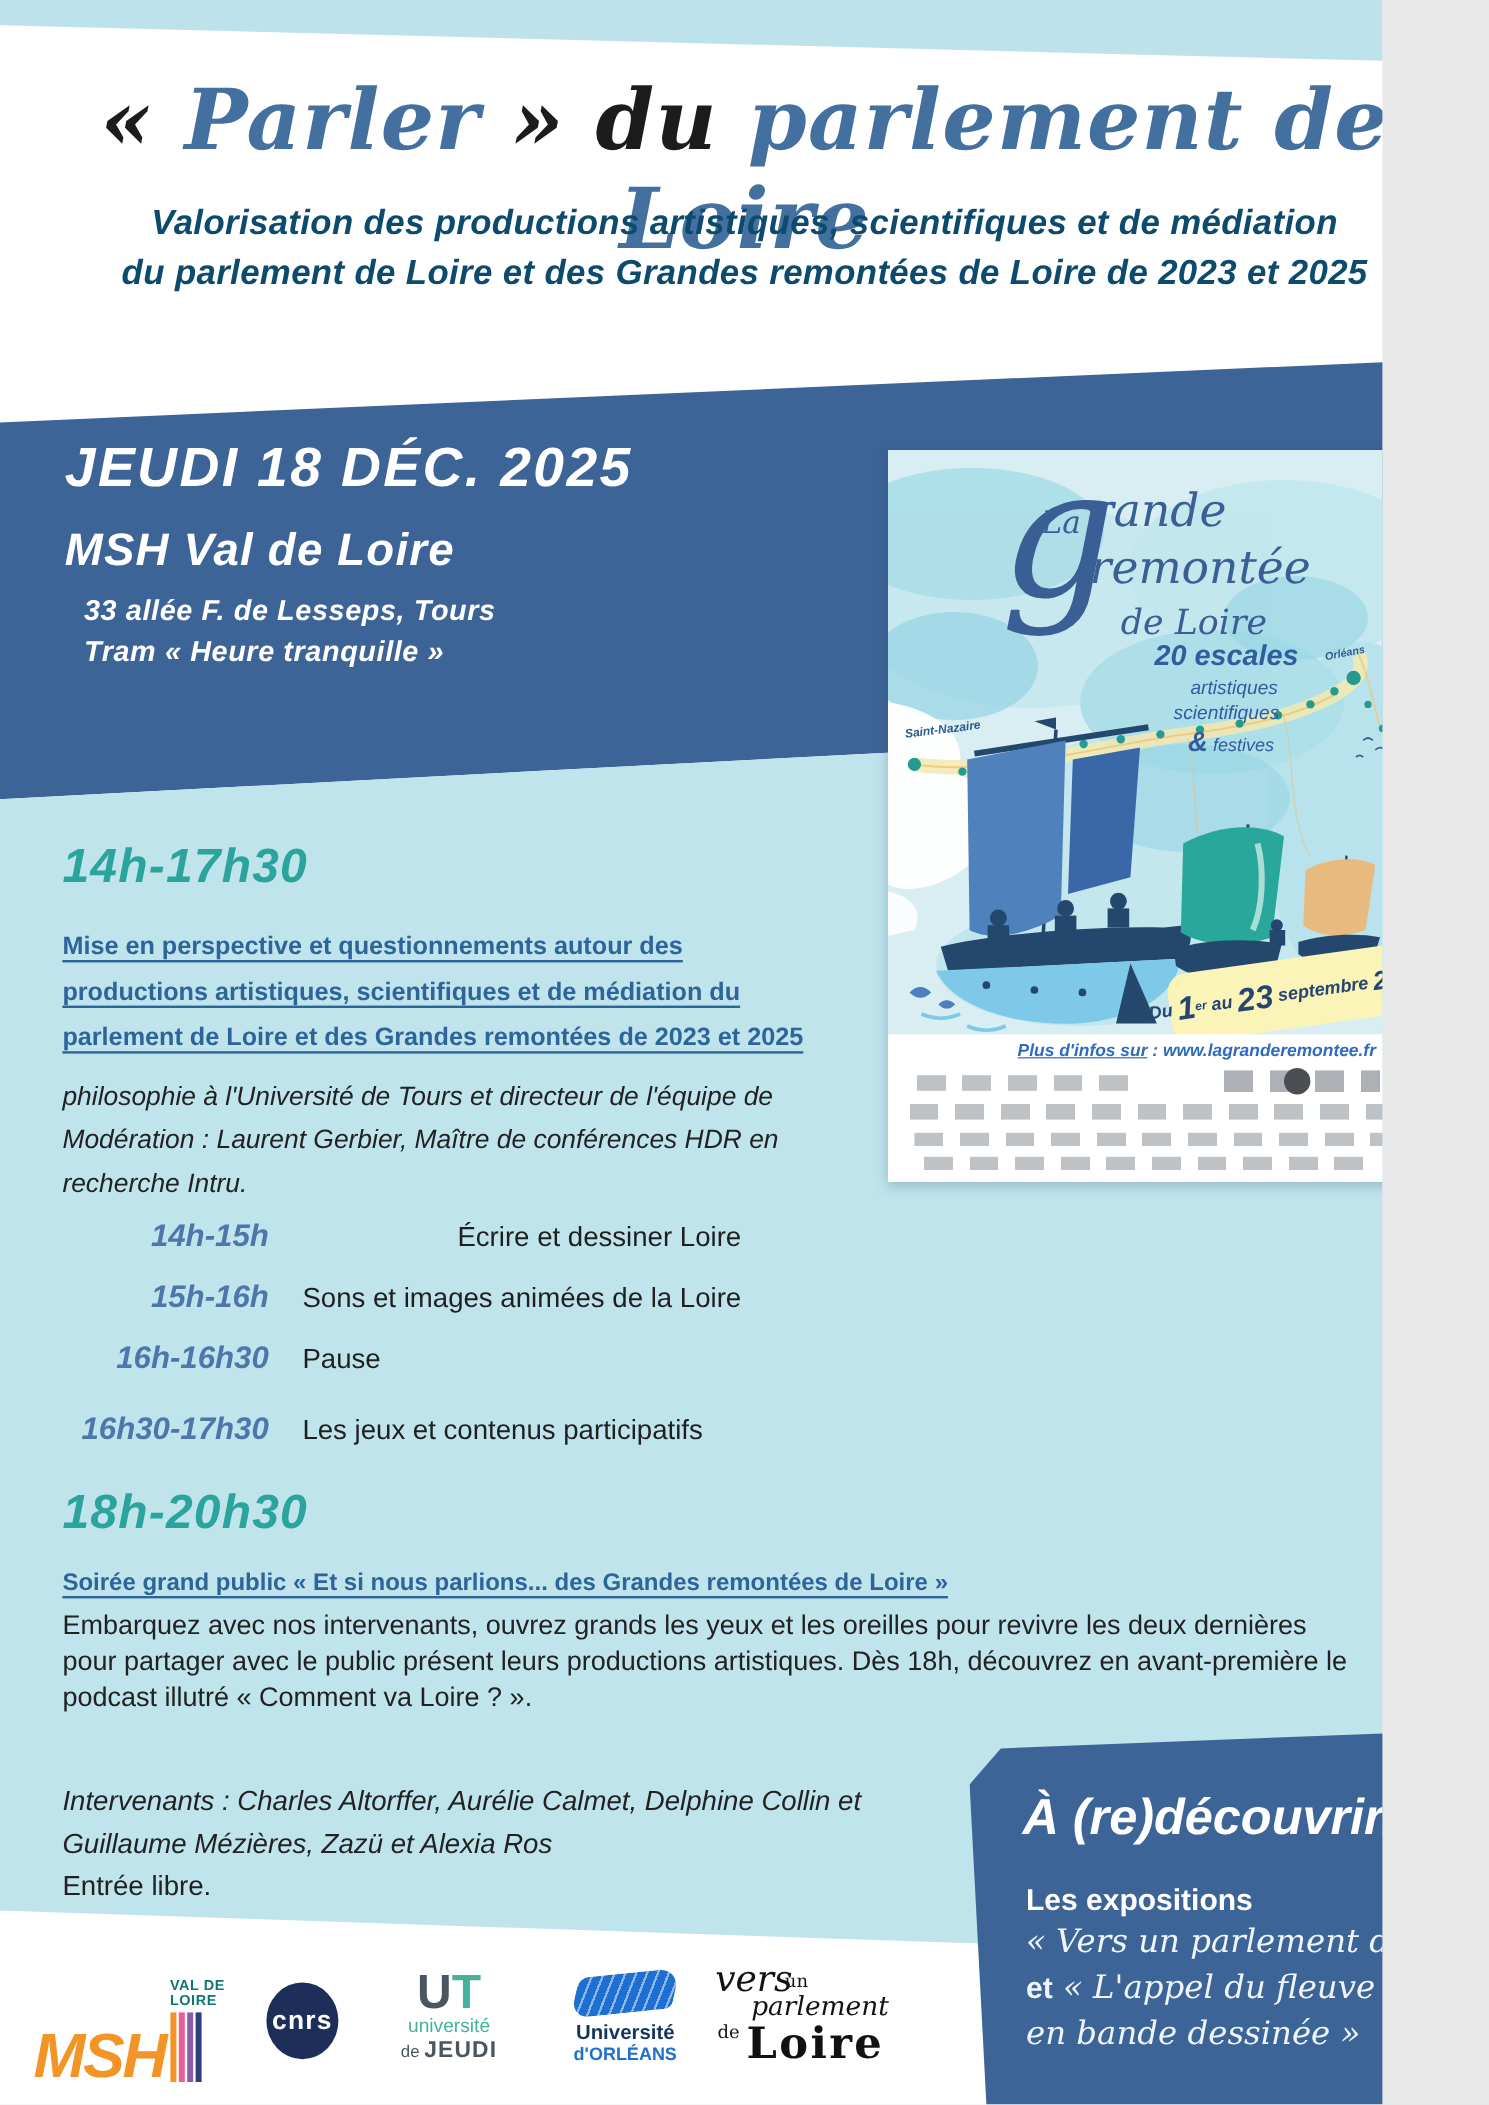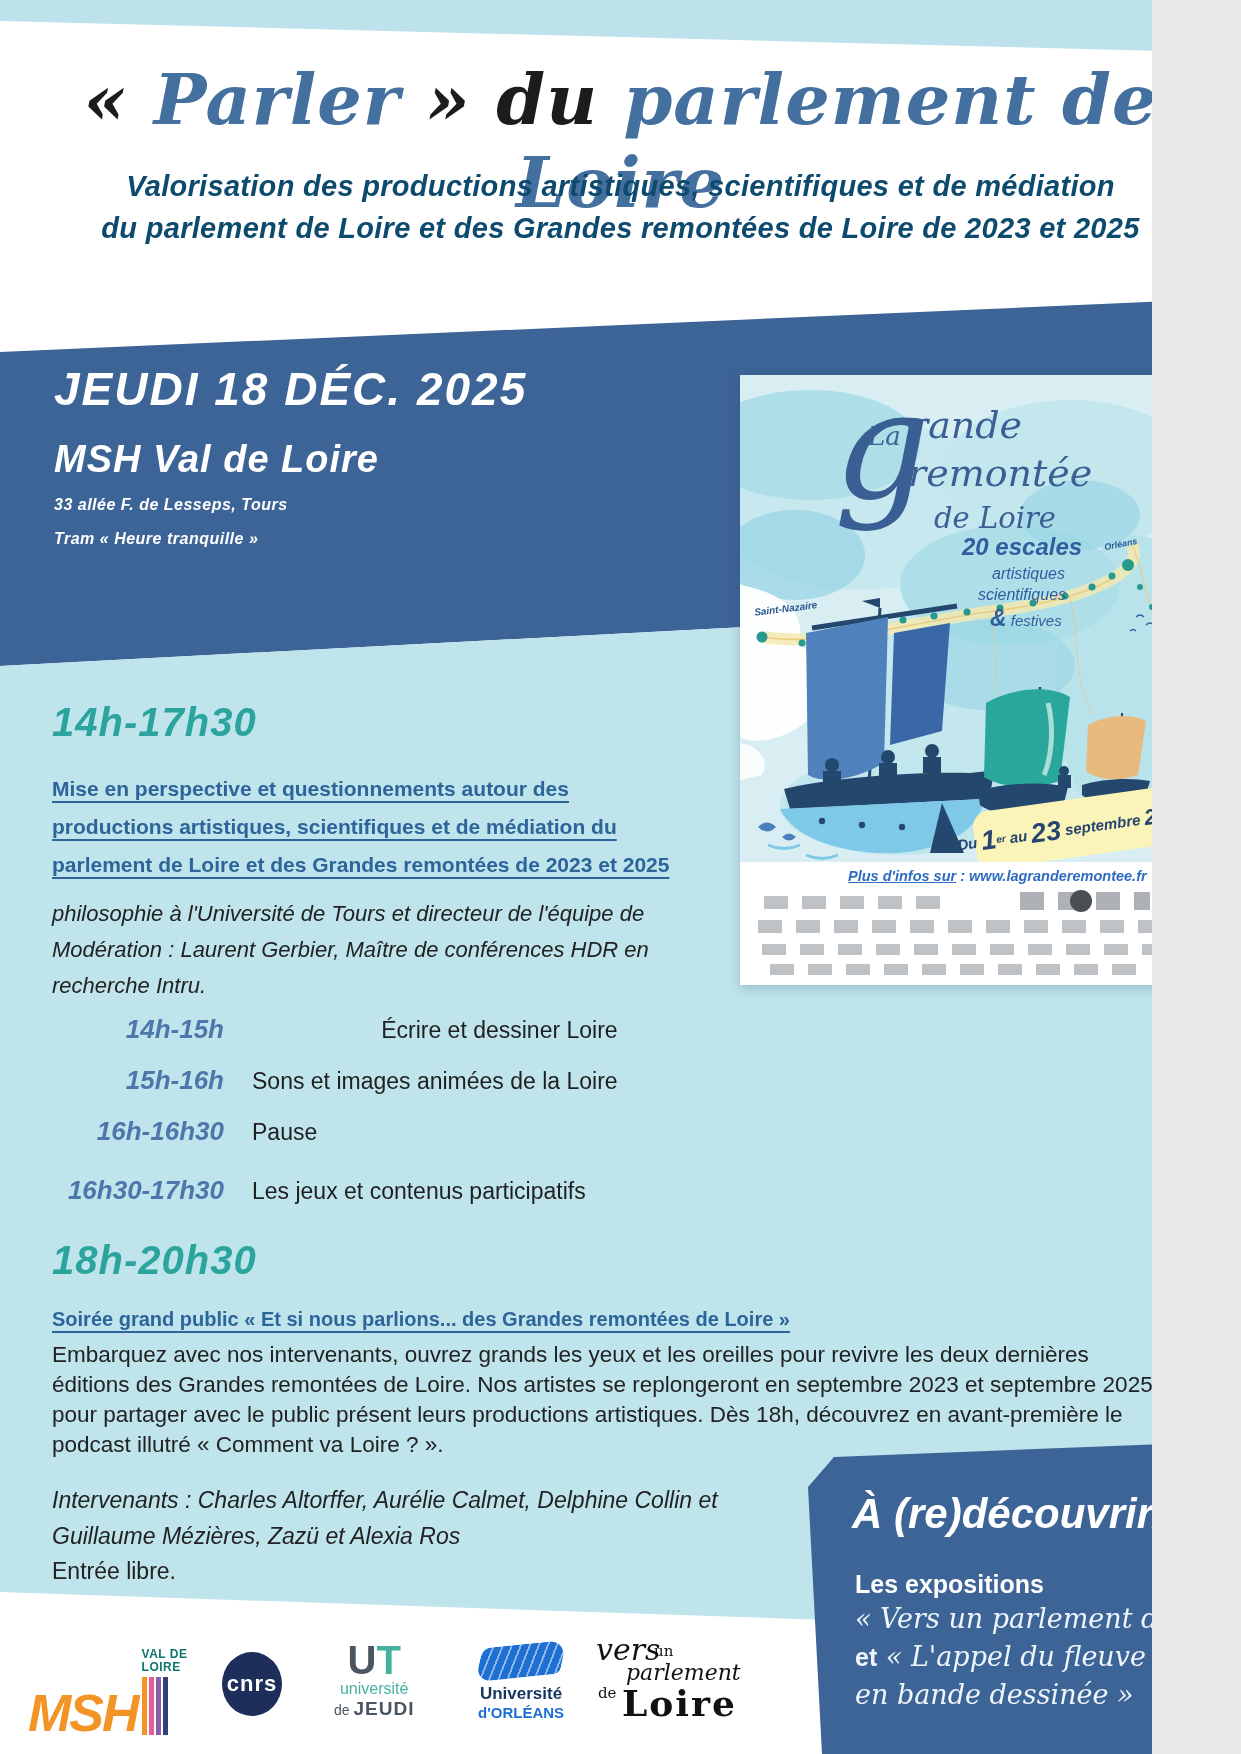--- a/index.html
+++ b/index.html
@@ -20,21 +20,21 @@
   .title .blue{color:#43709f;}
   .subtitle{left:0;width:1241px;text-align:center;color:#0c4a6e;
             font-style:italic;font-weight:600;font-size:29px;letter-spacing:.3px;}
 
   
   .blue-band{left:0;top:295px;width:1241px;height:372px;background:#3d6496;
              clip-path:polygon(0 57px,1241px 3px,1241px 306px,0 371px);}
   .ev{color:#ffffff;font-style:italic;}
   .ev-date{left:54px;top:362px;font-size:46px;font-weight:bold;letter-spacing:2px;}
   .ev-venue{left:54px;top:438px;font-size:38px;font-weight:bold;letter-spacing:1px;}
-  .ev-line{left:54px;font-size:16px;font-weight:600;letter-spacing:.5px;}
+  .ev-line{left:70px;font-size:24px;font-weight:600;letter-spacing:.5px;}
 
   
   .light-section{left:0;top:598px;width:1241px;height:1036px;background:#bfe4ec;
                  clip-path:polygon(0 68px,1241px 3px,1241px 1036px,0 994px);}
 
   .teal-time{color:#2ba49e;font-size:40px;font-weight:bold;font-style:italic;letter-spacing:1px;}
   .blue-head{color:#2d6499;font-weight:bold;}
   .blue-head .hl{text-decoration:underline;text-decoration-thickness:2px;text-underline-offset:5px;
                  line-height:38px;}
   .body-line{color:#222;line-height:30px;}
@@ -255,21 +255,20 @@
       <div class="sched-label nowrap">Les jeux et contenus participatifs</div>
     </div>
   </div>
 
   <div class="abs teal-time nowrap" style="left:52px;top:1238px;">18h-20h30</div>
   <div class="abs blue-head nowrap" style="left:52px;top:1300px;font-size:20px;">
     <span class="hl">Soirée grand public « Et si nous parlions... des Grandes remontées de Loire »</span>
   </div>
   <div class="abs body-line" style="left:52px;top:1340px;font-size:22.5px;line-height:30px;">
     <div class="nowrap">Embarquez avec nos intervenants, ouvrez grands les yeux et les oreilles pour revivre les deux dernières</div>
-    <div class="nowrap">éditions des Grandes remontées de Loire. Nos artistes se replongeront en septembre 2023 et septembre 2025</div>
     <div class="nowrap">pour partager avec le public présent leurs productions artistiques. Dès 18h, découvrez en avant-première le</div>
     <div class="nowrap">podcast illutré « Comment va Loire ? ».</div>
   </div>
   <div class="abs mod" style="left:52px;top:1482px;font-size:23px;">
     <div class="nowrap">Intervenants : Charles Altorffer, Aurélie Calmet, Delphine Collin et</div>
     <div class="nowrap">Guillaume Mézières, Zazü et Alexia Ros</div>
   </div>
   <div class="abs body-line nowrap" style="left:52px;top:1556px;font-size:23px;">Entrée libre.</div>
 
   <div class="abs discover">

